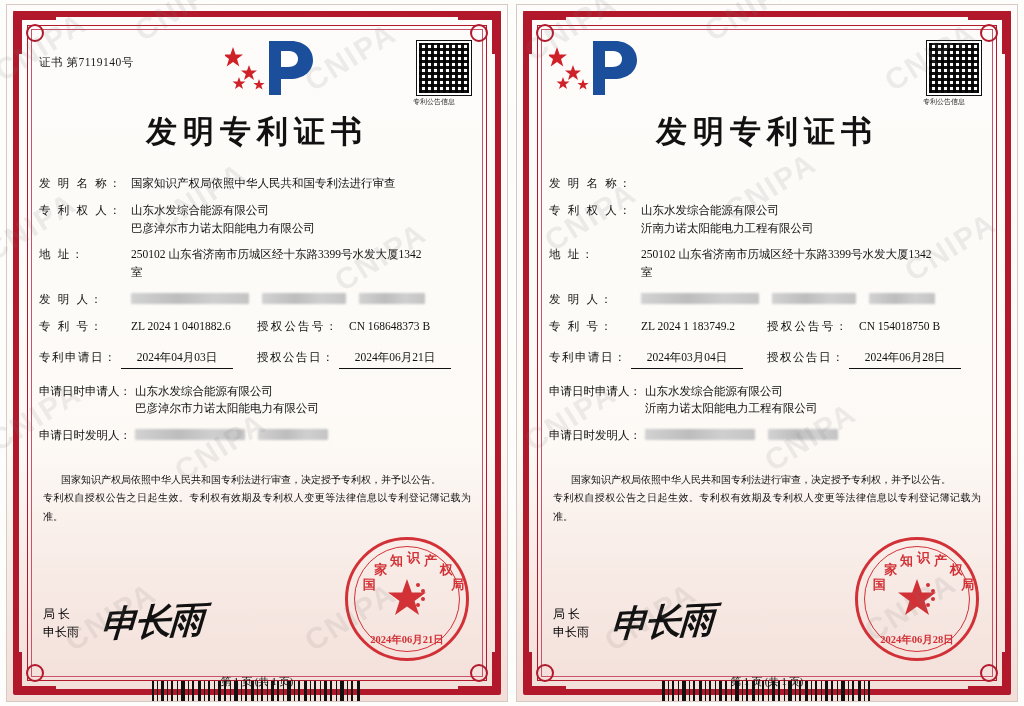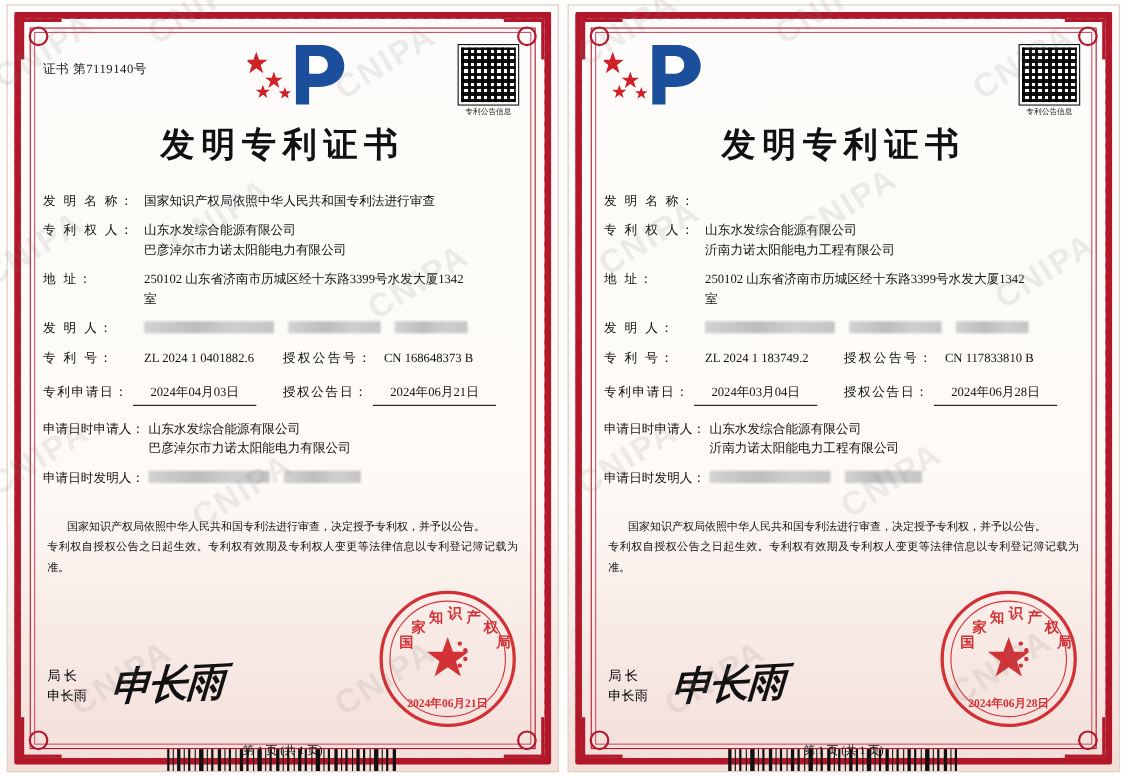--- a/index.html
+++ b/index.html
@@ -111,21 +111,21 @@
     padding-top:20px;
     white-space:nowrap;
     letter-spacing:.5px;
   }
   .logo{
     position:relative;
     width:96px;height:62px;
     margin-top:2px;
   }
   .qr-wrap{
-    width:62px;text-align:center;padding-top:6px;
+    width:62px;padding-top:6px;
   }
   .qr{
     width:50px;height:50px;margin:0 auto;
     background:
       repeating-linear-gradient(90deg,#111 0 3px,#fff 3px 6px),
       repeating-linear-gradient(0deg,#111 0 3px,#fff 3px 6px);
     background-blend-mode:multiply;
     border:2px solid #fff;
     outline:1px solid #111;
   }
@@ -505,21 +505,21 @@
           </div>
         </div>
 
         <div class="row two-col">
           <div class="c1">
             <div class="lbl2">专 利 号：</div>
             <div>ZL 2024 1 183749.2</div>
           </div>
           <div class="c2">
             <div class="lbl2">授权公告号：</div>
-            <div>CN 117833810 B</div>
+            <div>CN 154018750 B</div>
           </div>
         </div>
 
         <div class="row two-col" style="margin-top:13px">
           <div class="c1 dateline">
             <span class="lbl3">专利申请日：</span>
             <span class="ul">2024年03月04日</span>
           </div>
           <div class="c2 dateline">
             <span class="lbl3">授权公告日：</span>

